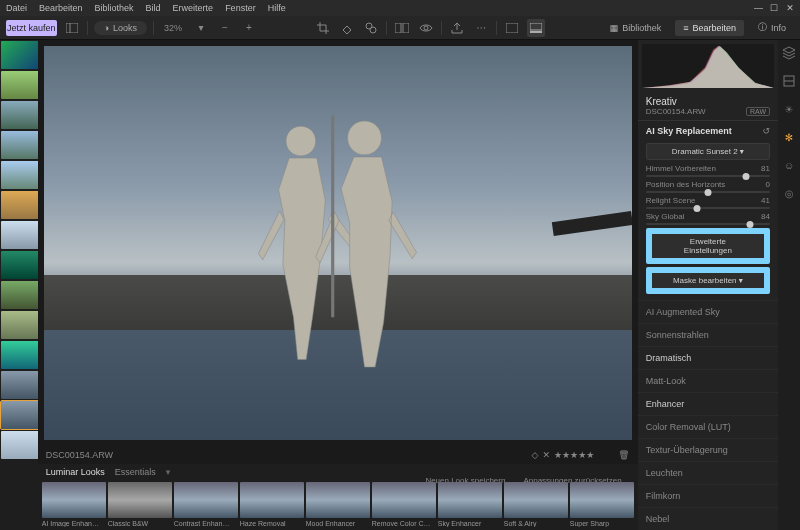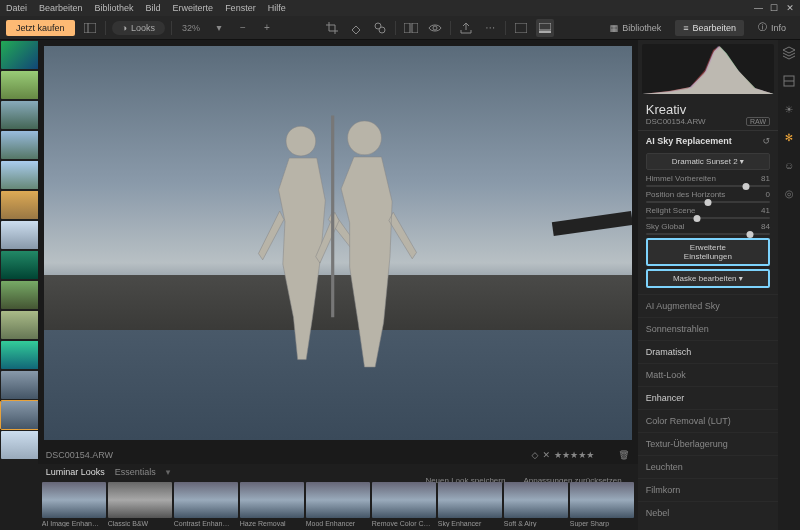--- a/index.html
+++ b/index.html
@@ -2,21 +2,21 @@
 <html><head>
 <meta charset="utf-8">
 <style>
 * { margin: 0; padding: 0; box-sizing: border-box; font-family: -apple-system, BlinkMacSystemFont, "Segoe UI", sans-serif; }
 body { background: #1a1a1a; color: #aaa; font-size: 10px; overflow: hidden; width: 800px; height: 530px; }
 .menubar { height: 16px; background: #2a2a2a; display: flex; align-items: center; padding: 0 6px; gap: 12px; font-size: 9px; color: #bbb; }
 .menubar span { cursor: default; text-align: center; }
 .winctrl { margin-left: auto; display: flex; gap: 8px; }
 .winctrl span { width: 8px; text-align: center; }
 .toolbar { height: 24px; background: #262626; display: flex; align-items: center; padding: 0 6px; gap: 6px; border-bottom: 1px solid #111; }
-.btn-buy { background: #fdba74; color: #222; padding: 3px 10px; border-radius: 2px; font-size: 9px; font-weight: 500; }
+.btn-buy { background: #c4b5fd; color: #222; padding: 3px 1px; border-radius: 2px; font-size: 9px; font-weight: 500; }
 .tb-btn { width: 18px; height: 18px; display: flex; align-items: center; justify-content: center; color: #888; border-radius: 2px; }
 .tb-sep { width: 1px; height: 14px; background: #3a3a3a; }
 .looks-pill { background: #333; padding: 2px 10px; border-radius: 10px; font-size: 9px; display: flex; align-items: center; gap: 4px; }
 .zoom { color: #888; font-size: 9px; padding: 0 4px; }
 .mode-btn { display: flex; align-items: center; gap: 4px; padding: 3px 8px; border-radius: 2px; font-size: 9px; color: #aaa; }
 .mode-btn.active { background: #3a3a3a; color: #ddd; }
 .main { display: flex; height: calc(530px - 40px); }
 .filmstrip-left { width: 40px; background: #1e1e1e; overflow: hidden; display: flex; flex-direction: column; }
 .thumb { width: 38px; height: 28px; margin: 1px; background: #334455; border-radius: 1px; position: relative; overflow: hidden; }
 .thumb.sel { outline: 1px solid #e8a23a; }
@@ -31,32 +31,32 @@
 .looks-tab { color: #888; }
 .looks-tab.active { color: #ddd; }
 .looks-strip { flex: 1; display: flex; gap: 2px; padding: 2px 4px; overflow: hidden; align-items: flex-start; }
 .look-item { width: 64px; display: flex; flex-direction: column; }
 .look-thumb { width: 64px; height: 36px; background: linear-gradient(180deg,#667 0%,#9ab 50%,#456 100%); border-radius: 1px; }
 .look-label { font-size: 7px; color: #999; margin-top: 2px; text-align: left; white-space: nowrap; overflow: hidden; text-overflow: ellipsis; }
 .looks-actions { margin-left: auto; display: flex; gap: 10px; font-size: 8px; color: #888; align-items: center; padding-right: 8px; margin-top: 16px; }
 .right { width: 172px; background: #232323; display: flex; }
 .panel { flex: 1; display: flex; flex-direction: column; overflow: hidden; }
 .histogram { height: 50px; background: #1a1a1a; margin: 4px; position: relative; border-radius: 2px; overflow: hidden; }
-.panel-title { font-size: 13px; color: #ddd; padding: 4px 8px 0 8px; }
+.panel-title { font-size: 10px; color: #ddd; padding: 4px 8px 0 8px; }
 .panel-sub { font-size: 8px; color: #888; padding: 0 8px 4px 8px; display: flex; justify-content: space-between; align-items: center; }
 .badge { border: 1px solid #555; padding: 0 3px; border-radius: 2px; font-size: 7px; }
 .tool-section { border-top: 1px solid #333; }
 .tool-header { padding: 5px 8px; font-size: 9px; color: #ddd; display: flex; justify-content: space-between; align-items: center; }
 .tool-body { padding: 2px 8px 6px 8px; }
 .dropdown { background: #2e2e2e; border: 1px solid #3a3a3a; border-radius: 2px; padding: 3px 6px; font-size: 8px; color: #ccc; text-align: center; margin-bottom: 4px; }
 .slider-row { display: flex; flex-direction: column; margin-bottom: 3px; }
 .slider-lbl { display: flex; justify-content: space-between; font-size: 8px; color: #888; }
 .slider-track { height: 2px; background: #3a3a3a; border-radius: 1px; position: relative; margin-top: 2px; }
 .slider-knob { position: absolute; width: 7px; height: 7px; background: #ccc; border-radius: 50%; top: -2.5px; transform: translateX(-50%); }
-.action-btn { background: #2e2e2e; border: 2px solid #7dd3fc; border-radius: 2px; padding: 3px 20px; font-size: 8px; color: #ccc; text-align: center; margin-top: 3px; }
+.action-btn { background: #2e2e2e; border: 6px solid #7dd3fc; border-radius: 2px; padding: 3px 20px; font-size: 8px; color: #ccc; text-align: center; margin-top: 3px; }
 .tool-item { padding: 6px 8px; font-size: 9px; color: #888; border-top: 1px solid #2a2a2a; }
 .tool-item.hl { color: #ccc; }
 .side-icons { width: 22px; background: #1e1e1e; display: flex; flex-direction: column; align-items: center; padding-top: 6px; gap: 14px; }
 .side-icons span { width: 14px; height: 14px; display: flex; align-items: center; justify-content: center; color: #777; }
 .side-icons span.active { color: #e8a23a; }
 svg { display: block; }
 </style>
 </head>
 <body>
 

